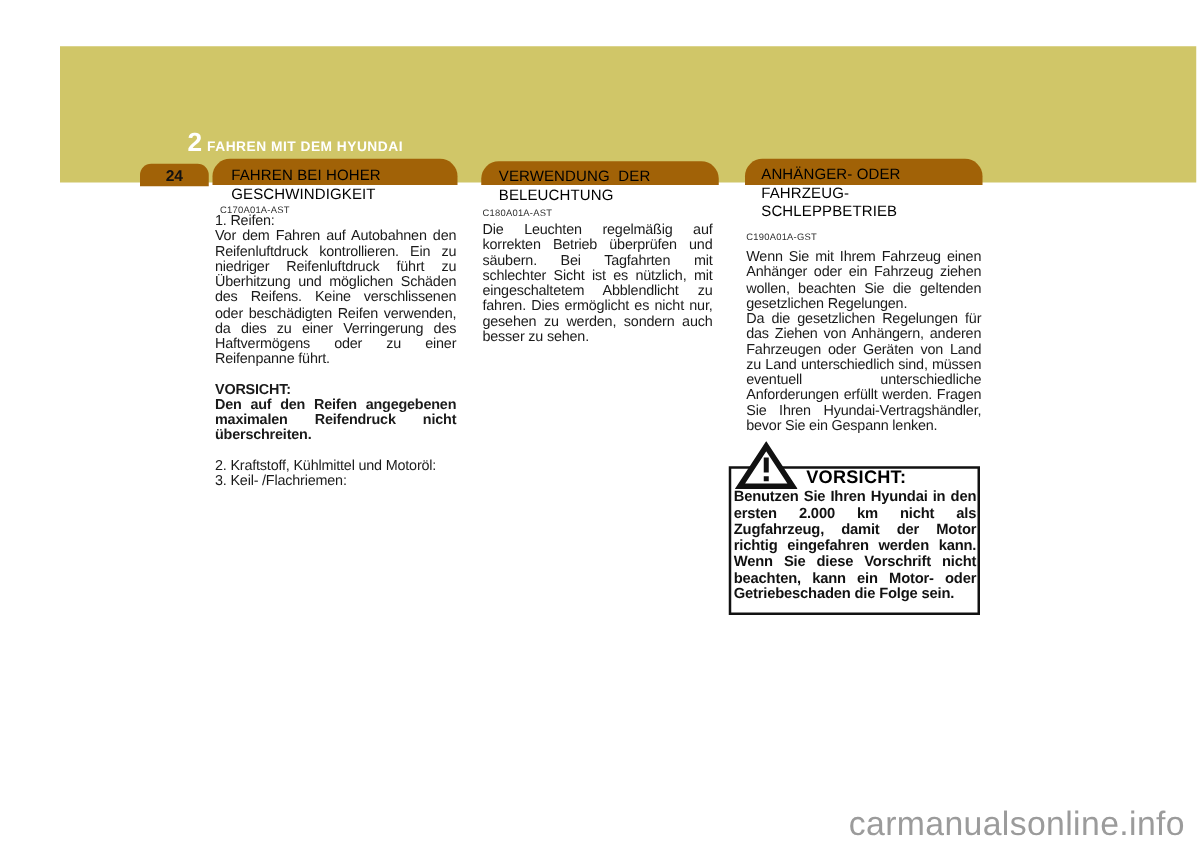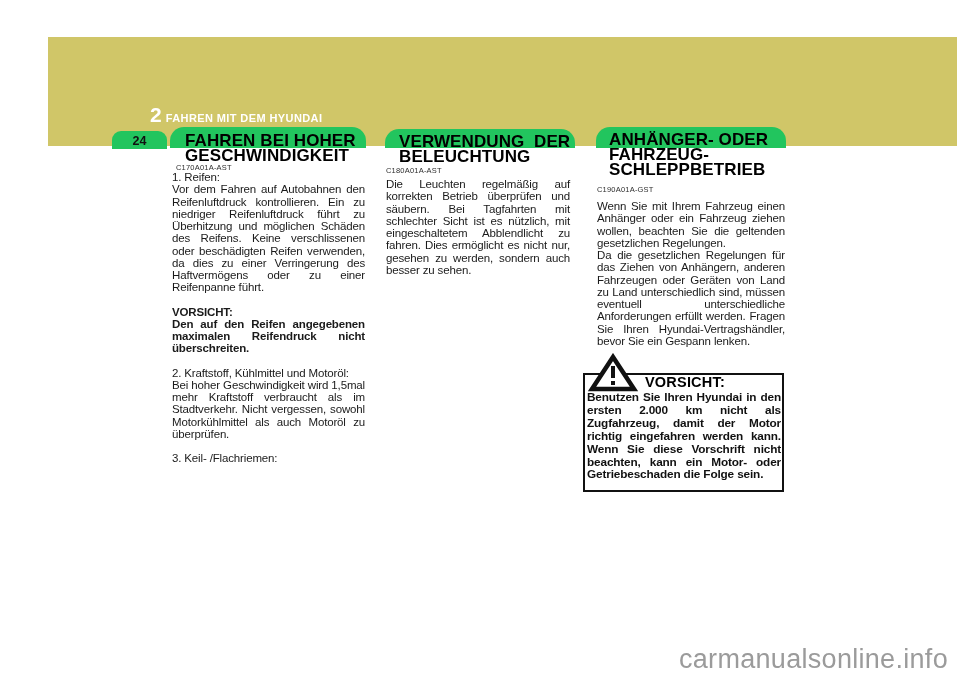--- a/index.html
+++ b/index.html
@@ -7,28 +7,28 @@
   body {
     position:relative; overflow:hidden; background:#ffffff;
     font-family:"Liberation Sans", sans-serif; color:#1a1a1a;
   }
   .band { position:absolute; left:48px; top:37px; width:909px; height:109px; background:#d0c668; }
 
   .chapter { position:absolute; left:150px; top:103px; color:#ffffff; white-space:pre; }
   .chapter .num { font-size:21px; font-weight:bold; vertical-align:baseline; }
   .chapter .ttl { font-size:11px; font-weight:bold; letter-spacing:0.4px; margin-left:4px; }
 
-  .tab { position:absolute; background:#22c55e; }
+  .tab { position:absolute; background:#a16207; }
   .tab-page { left:112px; top:131px; width:55px; height:18px; border-radius:9px 9px 0 0;
               text-align:center; font-weight:bold; font-size:12.5px; padding-top:3px; color:#111; }
   .tab-h1 { left:170px; top:127px; width:196px; height:21px; border-radius:14px 14px 0 0; }
   .tab-h2 { left:385px; top:129px; width:190px; height:19px; border-radius:14px 14px 0 0; }
   .tab-h3 { left:596px; top:127px; width:190px; height:21px; border-radius:14px 14px 0 0; }
 
-  .coltitle { position:absolute; font-weight:bold; font-size:17px; line-height:15px;
+  .coltitle { position:absolute; font-weight:normal; font-size:12px; line-height:15px;
               color:#000; white-space:pre; letter-spacing:0.1px; }
   #t1 { left:185px; top:133px; }
   #t2 { left:399px; top:134px; }
   #t3 { left:609px; top:132px; }
 
   .code { position:absolute; font-size:7.5px; color:#2e2e2e; letter-spacing:0.2px; }
   #c1 { left:176px; top:163px; }
   #c2 { left:386px; top:166px; }
   #c3 { left:597px; top:185px; }
 
@@ -74,21 +74,20 @@
 <div class="code" id="c1">C170A01A-AST</div>
 <div class="code" id="c2">C180A01A-AST</div>
 <div class="code" id="c3">C190A01A-GST</div>
 
 <div class="colbody" id="colbody1">
   <div>1. Reifen:</div>
   <div class="ptext">Vor dem Fahren auf Autobahnen den Reifenluftdruck kontrollieren. Ein zu niedriger Reifenluftdruck führt zu Überhitzung und möglichen Schäden des Reifens. Keine verschlissenen oder beschädigten Reifen verwenden, da dies zu einer Verringerung des Haftvermögens oder zu einer Reifenpanne führt.</div>
   <div class="boldtxt">VORSICHT:</div>
   <div class="ptext boldtxt">Den auf den Reifen angegebenen maximalen Reifendruck nicht überschreiten.</div>
   <div>2. Kraftstoff, Kühlmittel und Motoröl:</div>
-  <div class="ptext">Bei hoher Geschwindigkeit wird 1,5mal mehr Kraftstoff verbraucht als im Stadtverkehr. Nicht vergessen, sowohl Motorkühlmittel als auch Motoröl zu überprüfen.</div>
   <div>3. Keil- /Flachriemen:</div>
 </div>
 
 <div class="colbody" id="colbody2">
   <div>Die Leuchten regelmäßig auf korrekten Betrieb überprüfen und säubern. Bei Tagfahrten mit schlechter Sicht ist es nützlich, mit eingeschaltetem Abblendlicht zu fahren. Dies ermöglicht es nicht nur, gesehen zu werden, sondern auch besser zu sehen.</div>
 </div>
 
 <div class="colbody" id="colbody3">
   <div>Wenn Sie mit Ihrem Fahrzeug einen Anhänger oder ein Fahrzeug ziehen wollen, beachten Sie die geltenden gesetzlichen Regelungen.</div>
   <div>Da die gesetzlichen Regelungen für das Ziehen von Anhängern, anderen Fahrzeugen oder Geräten von Land zu Land unterschiedlich sind, müssen eventuell unterschiedliche Anforderungen erfüllt werden. Fragen Sie Ihren Hyundai-Vertragshändler, bevor Sie ein Gespann lenken.</div>

